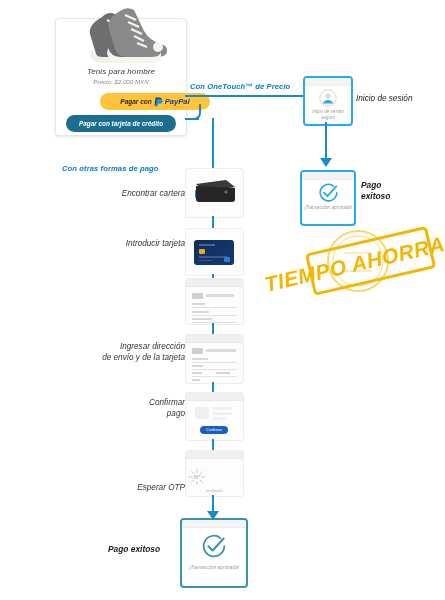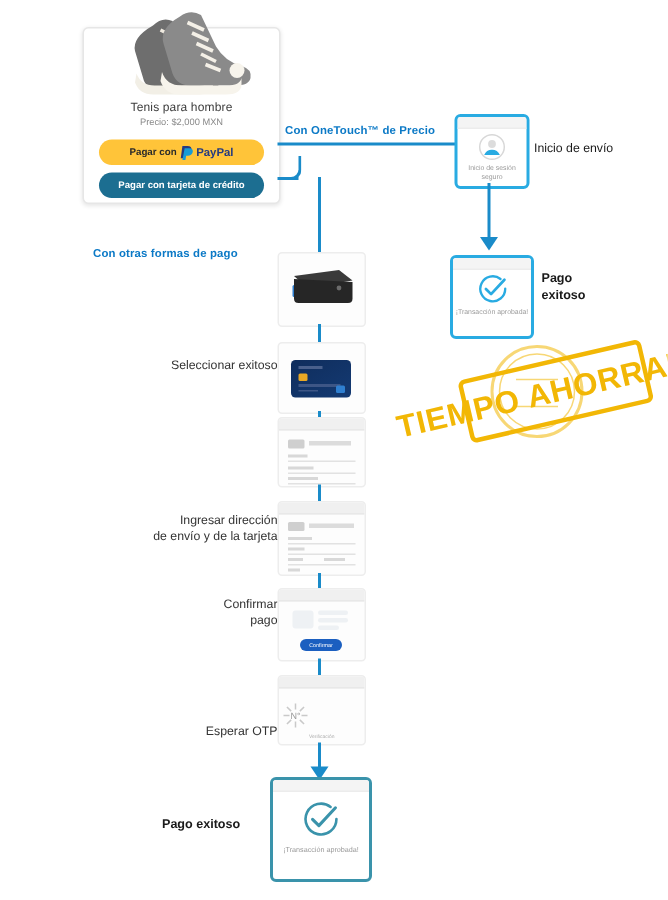--- a/index.html
+++ b/index.html
@@ -4,21 +4,21 @@
 <style>
   html,body{margin:0;padding:0;}
   body{
     width:445px;height:600px;
     background:#ffffff;
     font-family:"Liberation Sans", sans-serif;
     overflow:hidden;
     position:relative;
     color:#2b2b2b;
   }
-  #stage{position:relative;width:445px;height:600px;}
+  #stage{position:relative;width:445px;height:600px;font-style:italic;}
 
   
   .abs{position:absolute;}
   .vline{width:2px;background:#1a8bc9;}
   .hline{height:2px;background:#1a8bc9;}
 
   .elbow{position:absolute;border-color:#1a8bc9;border-style:solid;}
 
   .arrow-down{
     position:absolute;width:0;height:0;
@@ -40,21 +40,21 @@
   }
   .prod-price{
     position:absolute;left:0;right:0;top:59px;text-align:center;
     font-size:6.2px;color:#8a8a8a;
   }
   .btn{
     position:absolute;left:10px;width:110px;height:17px;border-radius:9px;
     display:flex;align-items:center;justify-content:center;
     font-size:6.5px;font-weight:bold;
   }
-  #paypal-btn{top:74px;background:#ffc439;color:#2a2a2a;}
+  #paypal-btn{top:74px;background:#ffc439;color:#2a2a2a;margin-left:34px;}
   #paypal-btn .ppword{display:flex;align-items:center;gap:2px;}
   #cc-btn{top:96px;background:#1c6e91;color:#ffffff;font-size:6.4px;}
 
   
   .heading-blue{
     position:absolute;font-size:7.6px;font-weight:bold;color:#0b79c6;
     letter-spacing:.1px;white-space:nowrap;
   }
   .step-label{
     position:absolute;font-size:8.2px;color:#333;text-align:right;
@@ -188,21 +188,21 @@
   <div class="ocard" style="left:303px;top:76px;width:46px;height:46px;">
     <div class="obar"></div>
     <svg style="position:absolute;left:14px;top:11px;" width="18" height="18" viewBox="0 0 18 18">
       <circle cx="9" cy="9" r="8.2" fill="none" stroke="#d8d8d8" stroke-width="1"></circle>
       <circle cx="9" cy="7" r="2.6" fill="#dcdcdc"></circle>
       <path d="M3.8 14.4 a5.6 5.6 0 0 1 10.4 0 z" fill="#29abe2"></path>
     </svg>
     <div class="oc-cap" style="top:31px;">Inicio de sesión
 seguro</div>
   </div>
-  <div class="label-bold" style="left:356px;top:93px;font-weight:normal;font-size:8.2px;">Inicio de envío</div>
+  <div class="label-bold" style="left:356px;top:93px;font-weight:normal;font-size:8.2px;">Inicio de sesión</div>
 
   <div class="vline abs" style="left:325px;top:122px;height:38px;"></div>
   <div class="arrow-down" style="left:320px;top:158px;"></div>
 
   <div class="ocard" style="left:300px;top:170px;width:52px;height:52px;">
     <div class="obar"></div>
     <svg style="position:absolute;left:16px;top:10px;" width="21" height="21" viewBox="0 0 24 24">
       <path d="M21.5 12 a9.5 9.5 0 1 1 -3.6 -7.4" fill="none" stroke="#29abe2" stroke-width="1.8" stroke-linecap="round"></path>
       <path d="M6.8 12.2 l3.9 3.9 l10.2 -11" fill="none" stroke="#29abe2" stroke-width="2.1" stroke-linecap="round" stroke-linejoin="round"></path>
     </svg>
@@ -217,35 +217,36 @@
       <circle cx="0" cy="0" r="30" fill="none" stroke="#f2b705" stroke-width="2"></circle>
       <circle cx="0" cy="0" r="25" fill="none" stroke="#f2b705" stroke-width="1"></circle>
       <path d="M-14 -8 l28 0 M-14 10 l28 0" stroke="#f2b705" stroke-width="1" fill="none"></path>
     </g>
     <g transform="rotate(-13 70 58)">
       <rect x="10" y="36" width="122" height="40" rx="3" fill="none" stroke="#f2b705" stroke-width="3"></rect>
       <text id="stamp-text" x="71" y="63" text-anchor="middle" font-family="'Liberation Sans', sans-serif" font-size="21" font-weight="bold" letter-spacing="0.5" fill="#f2b705">TIEMPO AHORRADO</text>
     </g>
   </svg>
 
+  <div class="step-label" style="left:40px;top:188px;width:145px;">Encontrar cartera</div>
   <div class="thumb" style="top:168px;height:48px;">
     <div class="thumb-body" style="height:48px;">
       <svg class="wallet" viewBox="0 0 44 26">
         <path d="M3 6 l30 -4 l9 7 l-30 5 z" fill="#3a3a3a"></path>
         <rect x="2" y="12" width="12" height="8" rx="1" fill="#2f7fd0"></rect>
         <rect x="9" y="13" width="12" height="8" rx="1" fill="#3fae49"></rect>
         <rect x="16" y="14" width="12" height="8" rx="1" fill="#e8a825"></rect>
         <path d="M3 8 l39 2 l0 11 q0 3 -3 3 l-33 0 q-3 0 -3 -3 z" fill="#262626"></path>
         <circle cx="33" cy="14" r="1.6" fill="#6b6b6b"></circle>
       </svg>
     </div>
   </div>
   <div class="vline abs" style="left:212px;top:216px;height:12px;"></div>
 
-  <div class="step-label" style="left:40px;top:238px;width:145px;">Seleccionar exitoso</div>
+  <div class="step-label" style="left:40px;top:238px;width:145px;">Introducir tarjeta</div>
   <div class="thumb" style="top:228px;height:46px;">
     <div class="thumb-body" style="height:46px;">
       <div class="ccard">
         <div class="l1"></div>
           <div class="chip"></div>
         <div class="l2"></div>
           <div class="l3"></div>
           <div class="brand"></div>
       </div>
     </div>

